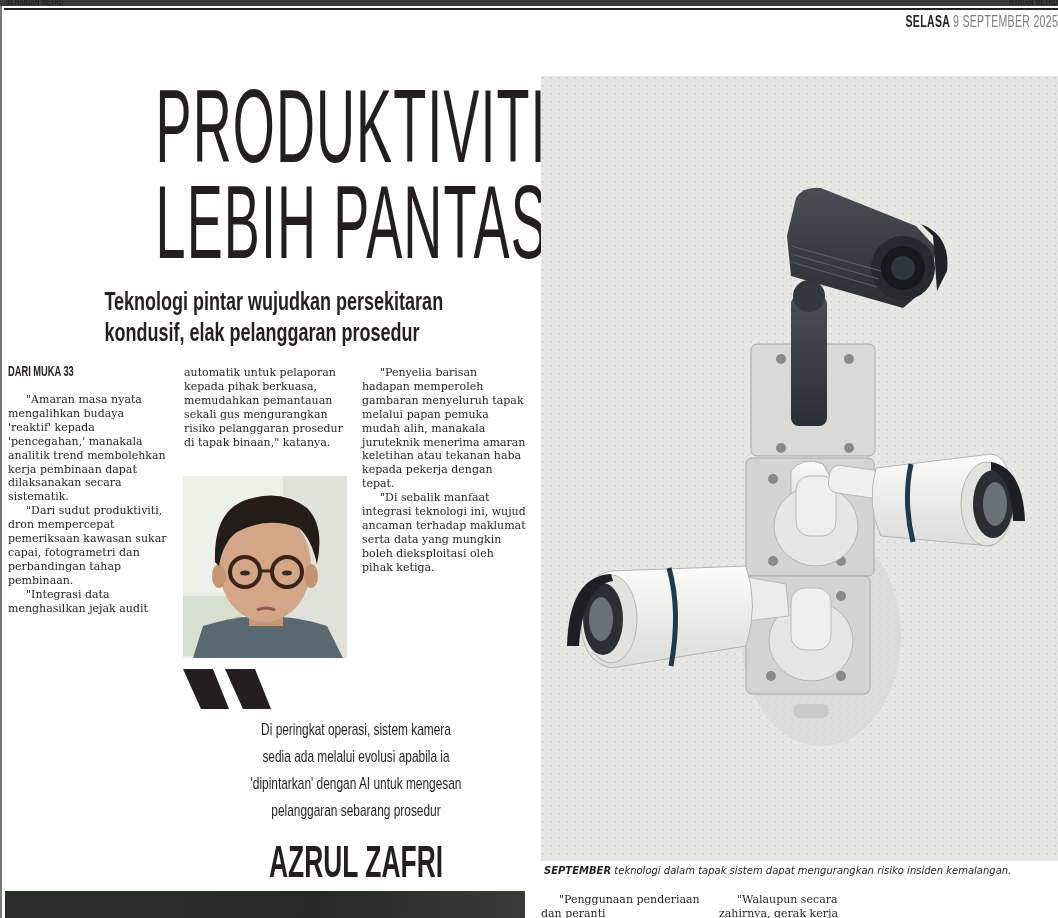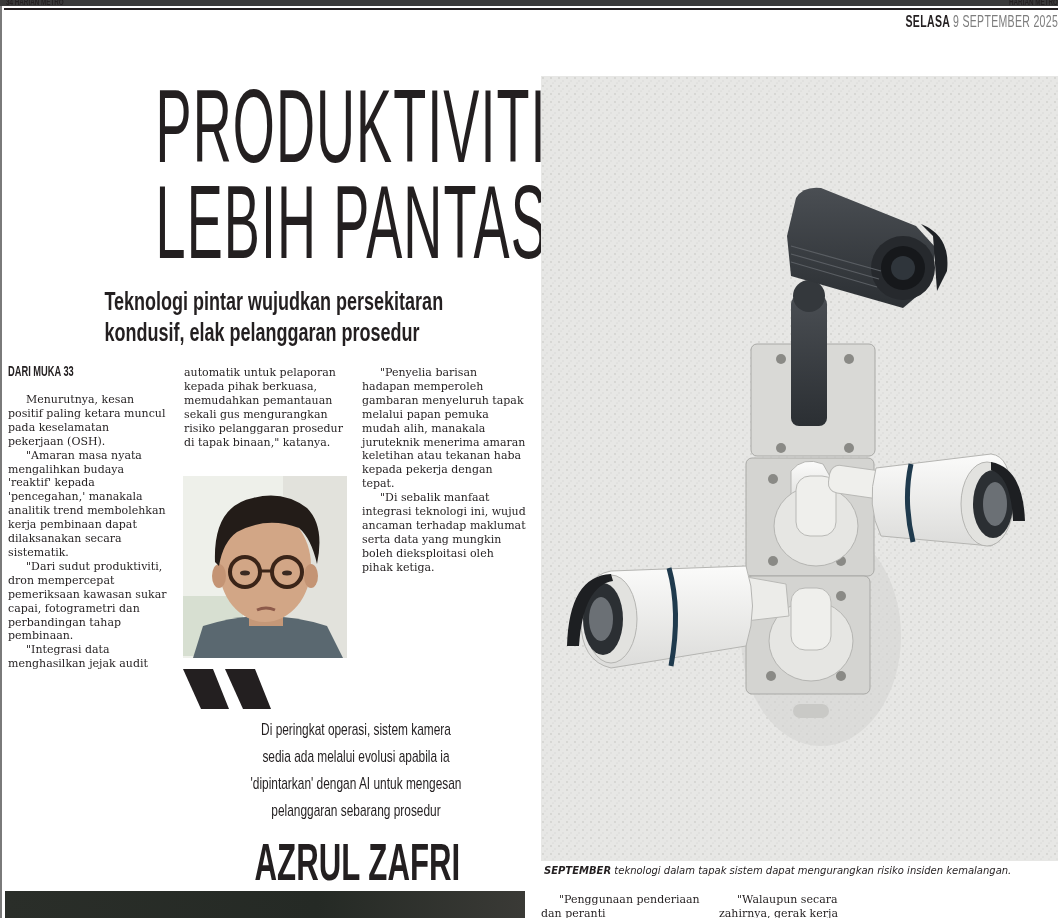--- a/index.html
+++ b/index.html
@@ -29,21 +29,21 @@
   .col p.noindent { text-indent: 0; }
   .col1 { left: 8px; top: 393px; width: 160px; }
   .col2 { left: 184px; top: 366px; width: 170px; }
   .col3 { left: 362px; top: 366px; width: 164px; }
 
   .portrait { position: absolute; left: 183px; top: 476px; width: 164px; height: 182px; overflow: hidden; background: linear-gradient(90deg, #f2f1ec 0%, #eceee8 60%, #dcdcd6 100%); }
 
   .quote-mark { position: absolute; left: 183px; top: 669px; width: 90px; height: 40px; }
   .pull-quote { position: absolute; left: 186px; top: 716px; width: 340px; text-align: center; font-family: "Liberation Sans", sans-serif; font-size: 17px; line-height: 27px; color: #231f20; }
   .pull-quote .line { display: block; transform: scaleX(0.7); transform-origin: center top; white-space: nowrap; }
-  .quote-author { position: absolute; left: 186px; top: 840px; width: 340px; text-align: center; font-family: "Liberation Sans", sans-serif; font-weight: bold; font-size: 52px; line-height: 44px; }
+  .quote-author { position: absolute; left: 186px; top: 840px; width: 340px; text-align: center; font-family: "Liberation Sans", sans-serif; font-weight: bold; font-size: 44px; line-height: 44px; }
   .quote-author span { display: inline-block; transform: scaleX(0.6); transform-origin: center top; white-space: nowrap; }
 
   .bottom-photo { position: absolute; left: 5px; top: 891px; width: 520px; height: 27px; background: linear-gradient(90deg, #2a2e29, #252a25 60%, #3a3a36 100%); }
 
   .main-photo { position: absolute; left: 541px; top: 76px; width: 517px; height: 785px; overflow: hidden; background: #e6e6e4; }
   .caption { position: absolute; left: 544px; top: 865px; width: 510px; font-family: "DejaVu Sans", sans-serif; font-style: italic; font-size: 10px; color: #231f20; white-space: nowrap; }
   .caption b { font-weight: bold; }
 
   .col4 { left: 541px; top: 893px; width: 165px; }
   .col5 { left: 719px; top: 893px; width: 165px; }
@@ -68,21 +68,20 @@
 </h1>
 
 <h2 class="subhead">
   <span class="line">Teknologi pintar wujudkan persekitaran</span>
   <span class="line">kondusif, elak pelanggaran prosedur</span>
 </h2>
 
 <div class="kicker">DARI MUKA 33</div>
 
 <div class="col col1">
-  <p>Menurutnya, kesan positif paling ketara muncul pada keselamatan pekerjaan (OSH).</p>
   <p>"Amaran masa nyata mengalihkan budaya 'reaktif' kepada 'pencegahan,' manakala analitik trend membolehkan kerja pembinaan dapat dilaksanakan secara sistematik.</p>
   <p>"Dari sudut produktiviti, dron mempercepat pemeriksaan kawasan sukar capai, fotogrametri dan perbandingan tahap pembinaan.</p>
   <p>"Integrasi data menghasilkan jejak audit</p>
 </div>
 
 <div class="col col2">
   <p class="noindent">automatik untuk pelaporan kepada pihak berkuasa, memudahkan pemantauan sekali gus mengurangkan risiko pelanggaran prosedur di tapak binaan," katanya.</p>
 </div>
 
 <div class="portrait">

